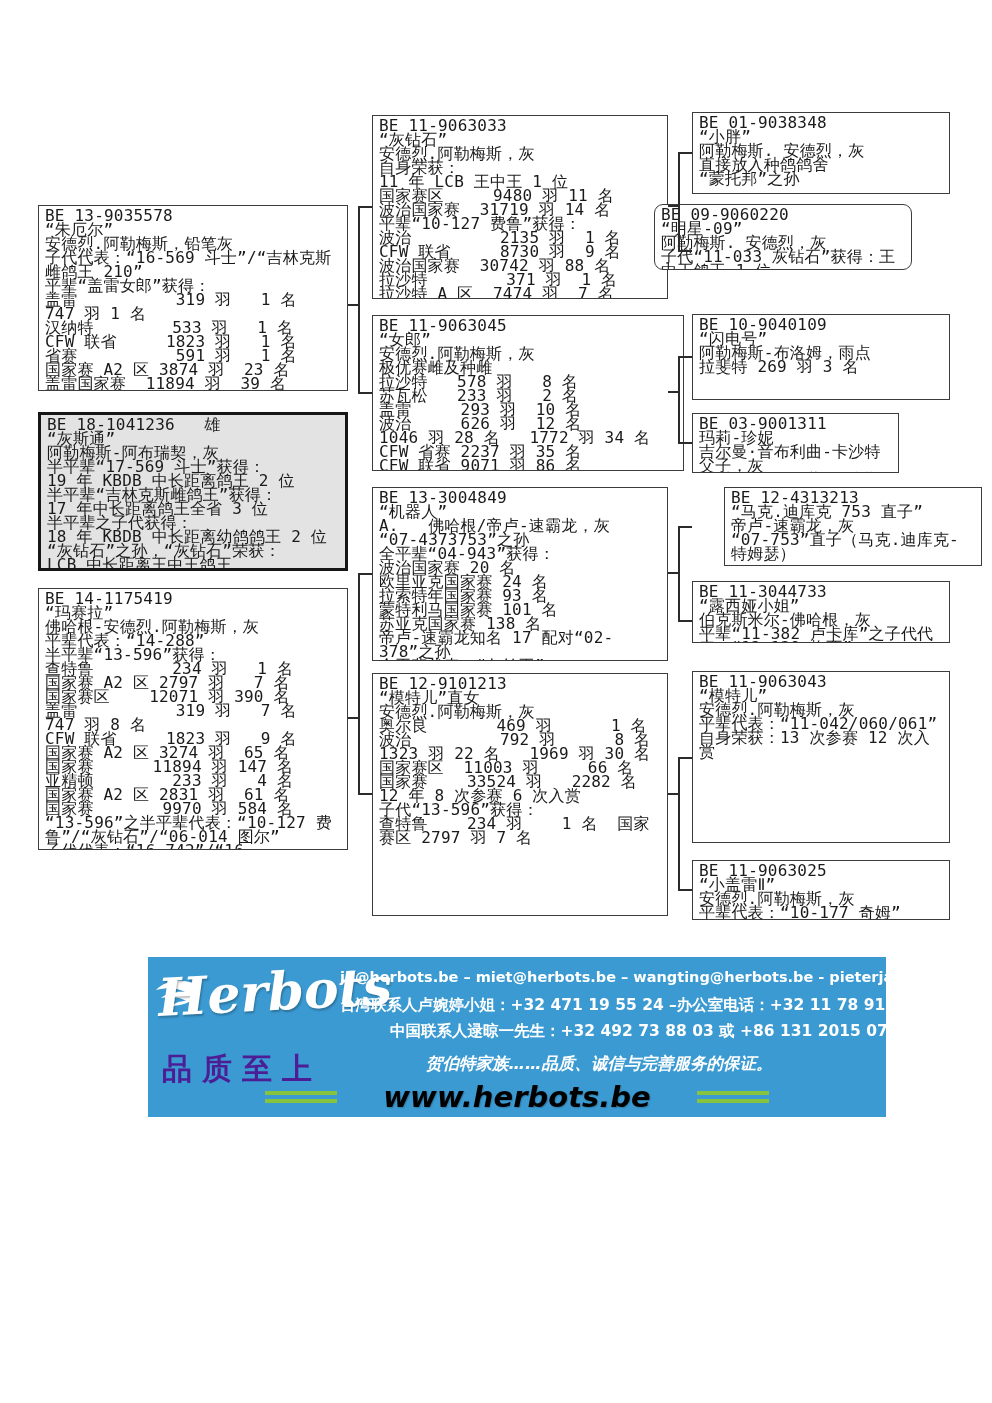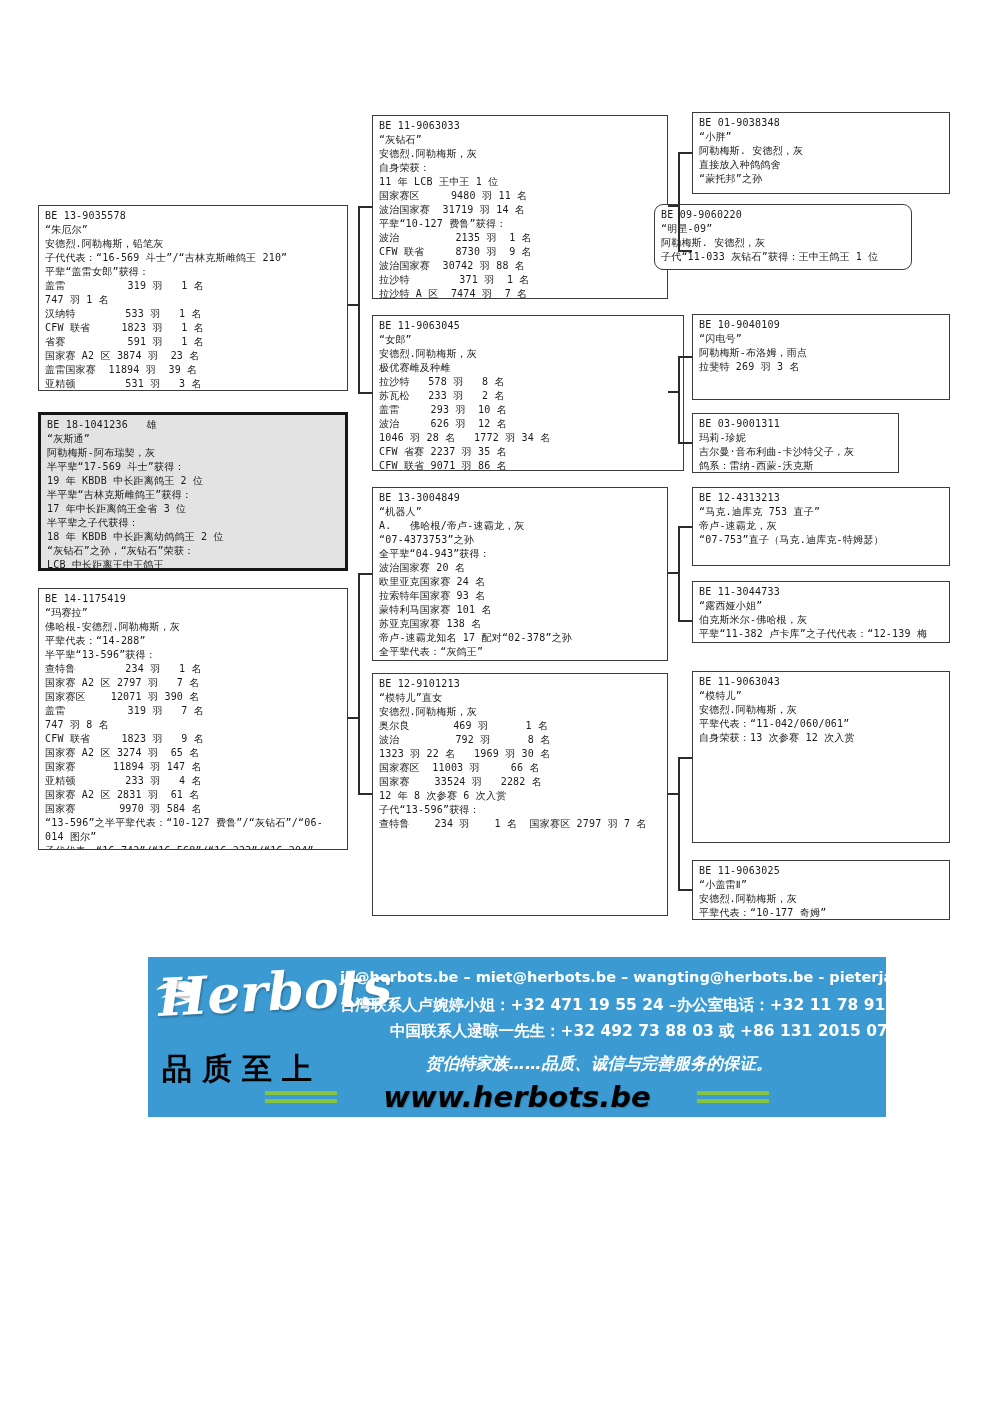--- a/index.html
+++ b/index.html
@@ -9,21 +9,21 @@
     width:992px; height:1403px;
     background:#ffffff;
     font-family:"DejaVu Sans Mono", monospace;
     color:#1a1a1a;
     overflow:hidden;
   }
   .pbox {
     position:absolute;
     border:1px solid #3c3c3c;
     background:#ffffff;
-    font-size:10px;
+    font-size:16px;
     line-height:14px;
     padding:3px 6px;
     white-space:pre-wrap;
     overflow:hidden;
     letter-spacing:0.2px;
   }
   .pbox.subject {
     border:3px solid #161616;
     background:#e3e3e3;
   }
@@ -39,21 +39,21 @@
   .logo-script {
     font-family:"DejaVu Serif", serif;
     font-style:italic; font-weight:bold;
     color:#ffffff; font-size:52px; line-height:58px;
     transform:rotate(-3deg); display:inline-block;
     text-shadow:1px 2px 2px rgba(0,0,0,0.25);
   }
   .wing { position:absolute; left:-4px; top:14px; }
   .logo-sub {
     position:absolute; left:14px; top:92px;
-    color:#000000; font-weight:bold; font-size:30px;
+    color:#4c1d95; font-weight:bold; font-size:30px;
     letter-spacing:10px; white-space:nowrap;
     font-family:"DejaVu Sans", sans-serif;
   }
   .banner-line {
     position:absolute; color:#ffffff; font-weight:bold;
     font-family:"DejaVu Sans", sans-serif; white-space:nowrap;
   }
   .emails   { left:192px; top:12px;  font-size:14.5px; }
   .tw-line  { left:192px; top:38px;  font-size:15.5px; }
   .cn-line  { left:242px; top:64px;  font-size:15.5px; }
@@ -186,21 +186,21 @@
   <div class="pbox" style="left:692px; top:314px; width:258px; height:86px;">BE 10-9040109
 “闪电号”
 阿勒梅斯-布洛姆，雨点
 拉斐特 269 羽 3 名</div>
 
   <div class="pbox" style="left:692px; top:413px; width:207px; height:60px;">BE 03-9001311
 玛莉-珍妮
 吉尔曼·音布利曲-卡沙特父子，灰
 鸽系：雷纳-西蒙-沃克斯</div>
 
-  <div class="pbox" style="left:692px; top:487px; width:258px; height:79px;">BE 12-4313213
+  <div class="pbox" style="left:724px; top:487px; width:258px; height:79px;">BE 12-4313213
 “马克.迪库克 753 直子”
 帝卢-速霸龙，灰
 “07-753”直子（马克.迪库克-特姆瑟）</div>
 
   <div class="pbox" style="left:692px; top:581px; width:258px; height:62px;">BE 11-3044733
 “露西娅小姐”
 伯克斯米尔-佛哈根，灰
 平辈“11-382 卢卡库”之子代代表：“12-139 梅西”</div>
 
   <div class="pbox" style="left:692px; top:671px; width:258px; height:172px;">BE 11-9063043

